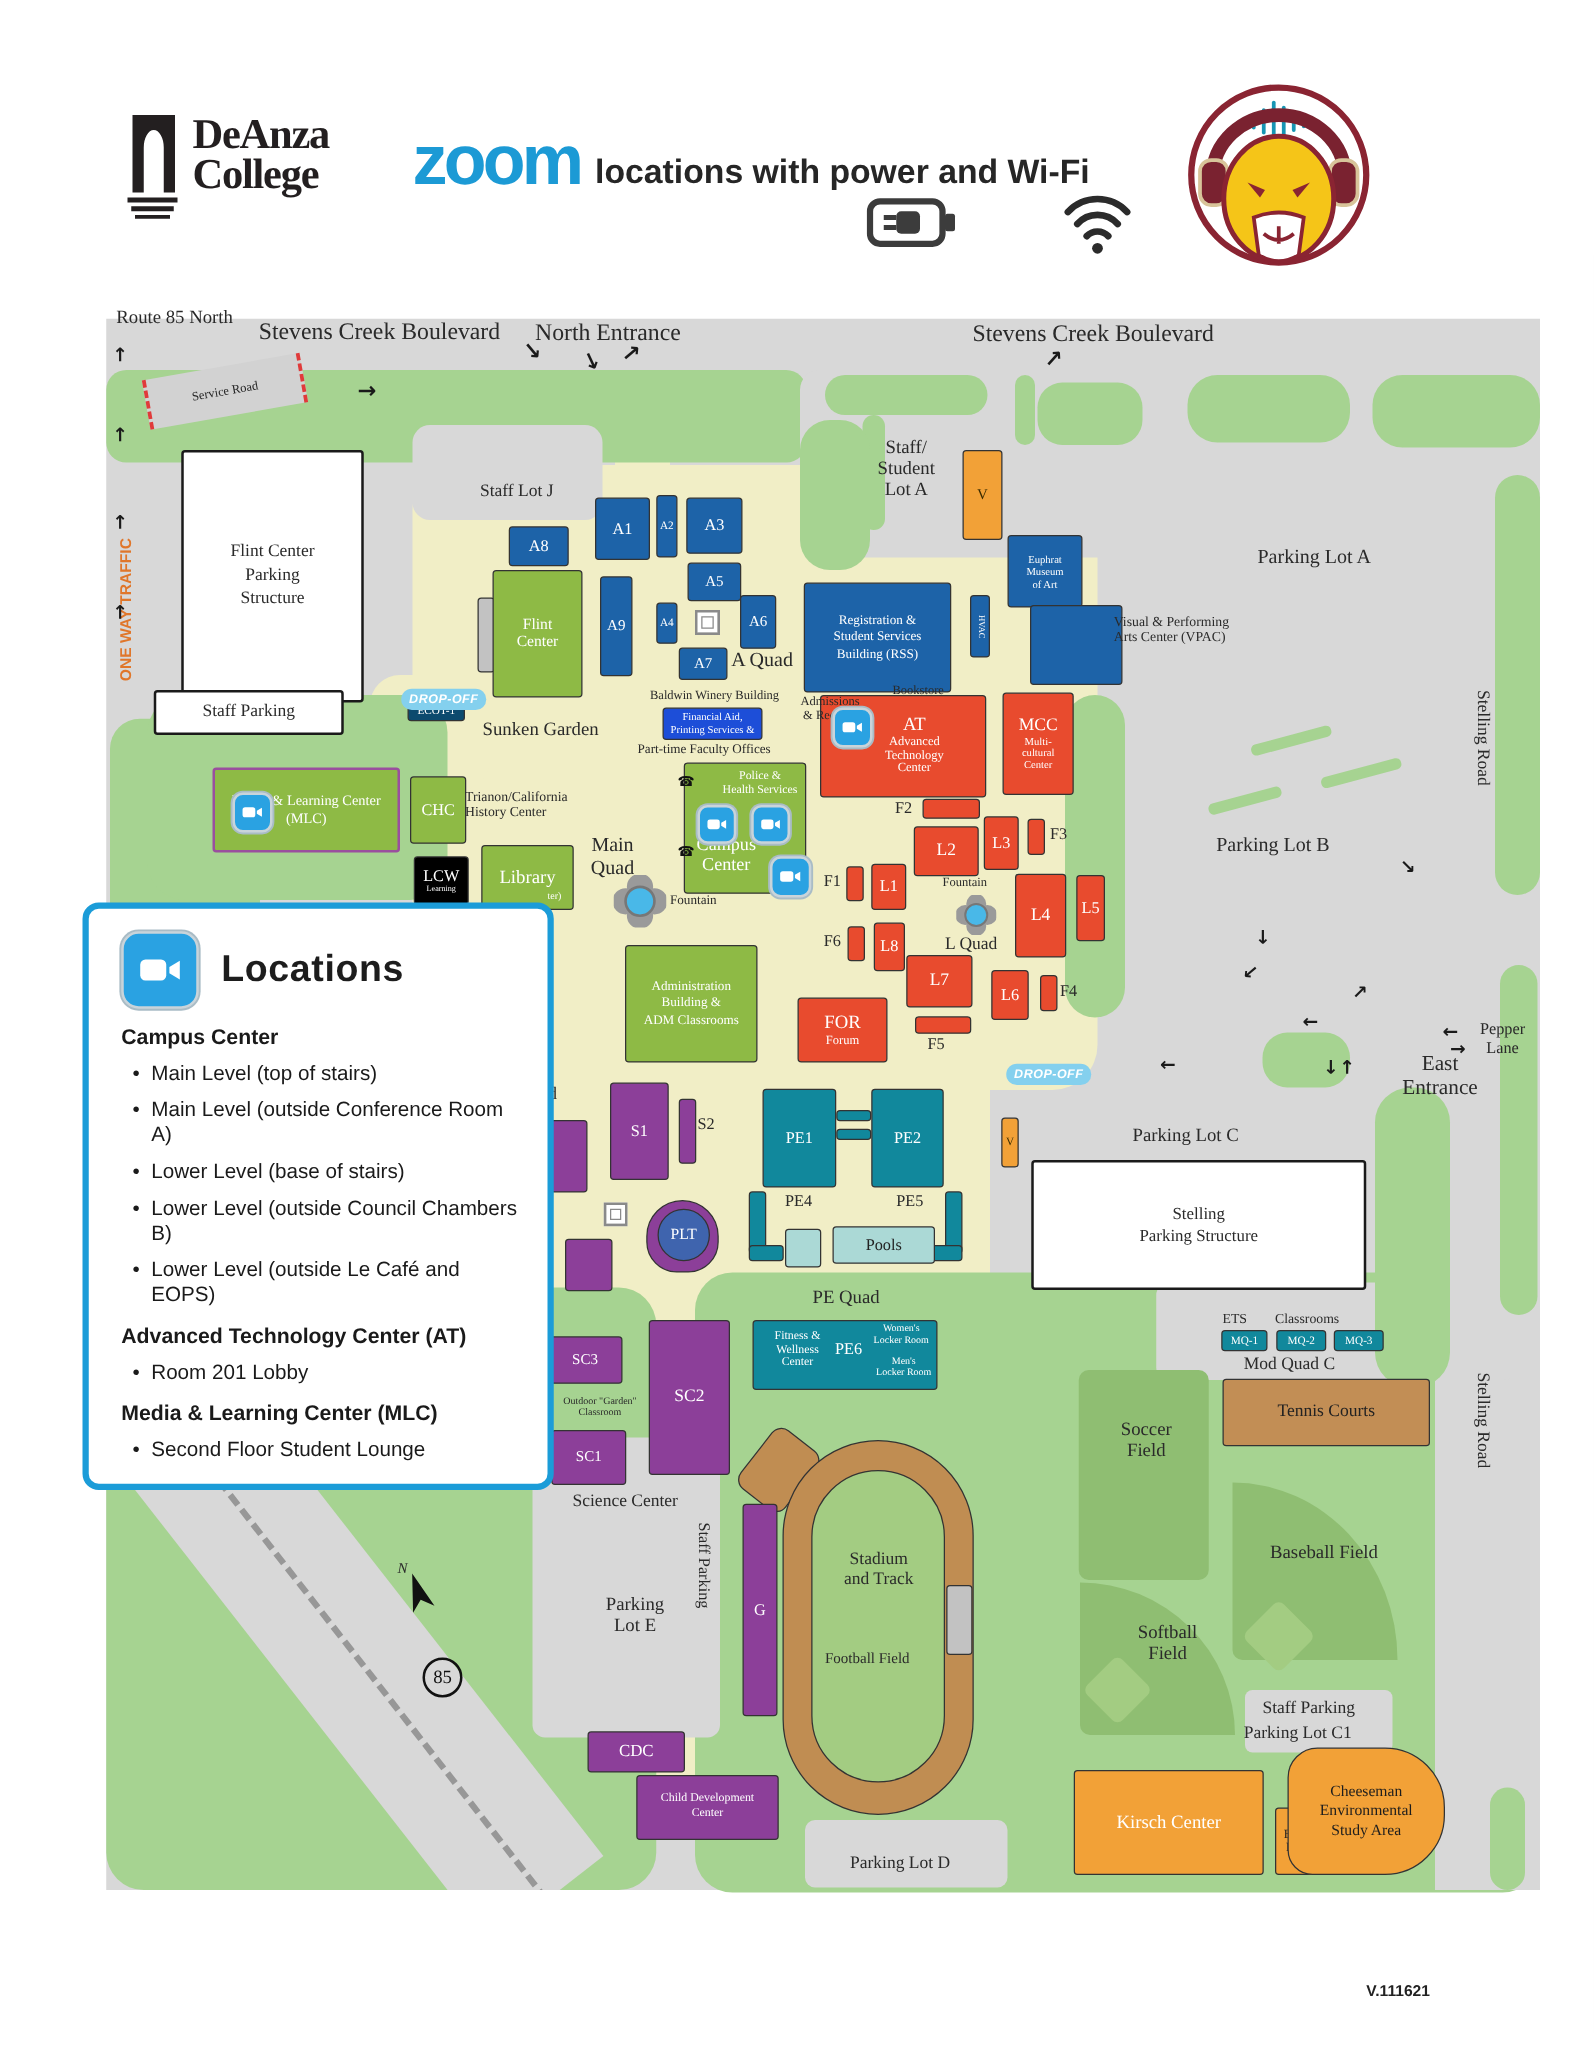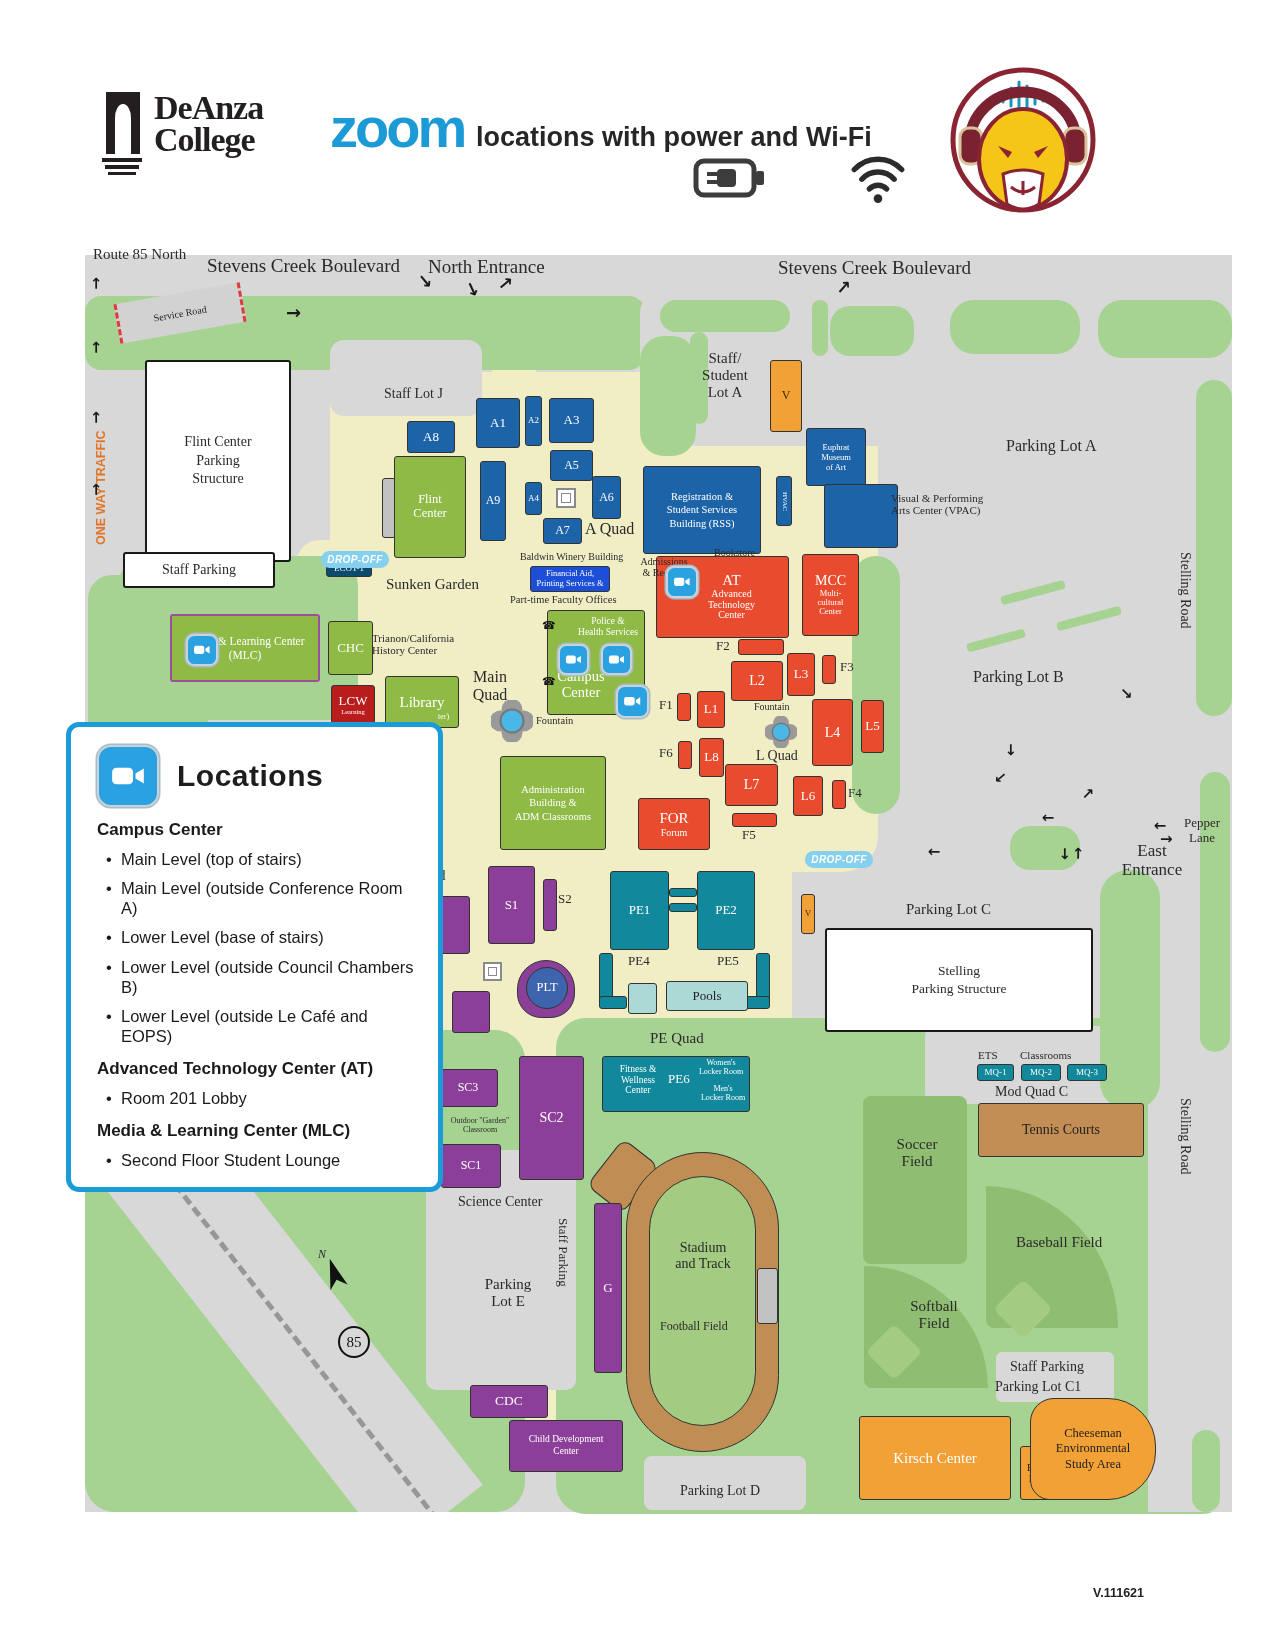--- a/index.html
+++ b/index.html
@@ -236,21 +236,21 @@
 cultural
 Center</span>
         </div>
         <div class="bld" style="left: 170px; top: 614px; width: 150px; height: 68px; background: rgb(142, 186, 69); color: rgb(255, 255, 255); border: 2px solid rgb(154, 79, 158); line-height: 1.25;">
           <span style="font-size: 11.5px;">Media &amp; Learning Center
 (MLC)</span>
         </div>
         <div class="bld" style="left: 328px; top: 621px; width: 45px; height: 54px; background: rgb(142, 186, 69); color: rgb(255, 255, 255);">
           <span style="font-size: 13px;">CHC</span>
         </div>
-        <div class="bld" style="left: 331px; top: 685px; width: 44px; height: 39px; background: #b91c1c; color: rgb(255, 255, 255); justify-content: center;">
+        <div class="bld" style="left: 331px; top: 685px; width: 44px; height: 39px; background: #000000; color: rgb(255, 255, 255); justify-content: center;">
           <span style="font-size: 13px;">LCW</span>
           <span style="font-size: 6.5px;">Learning</span>
         </div>
         <div class="bld" style="left: 385px; top: 676px; width: 74px; height: 52px; background: rgb(142, 186, 69); color: rgb(255, 255, 255);">
           <span style="font-size: 15px;">Library</span>
         </div>
         <div class="bld" style="left: 547px; top: 610px; width: 98px; height: 105px; background: rgb(142, 186, 69); color: rgb(255, 255, 255);"></div>
         <div class="bld" style="left: 500px; top: 756px; width: 106px; height: 94px; background: rgb(142, 186, 69); color: rgb(255, 255, 255); line-height: 1.3;">
           <span style="font-size: 10.5px;">Administration
 Building &amp;

